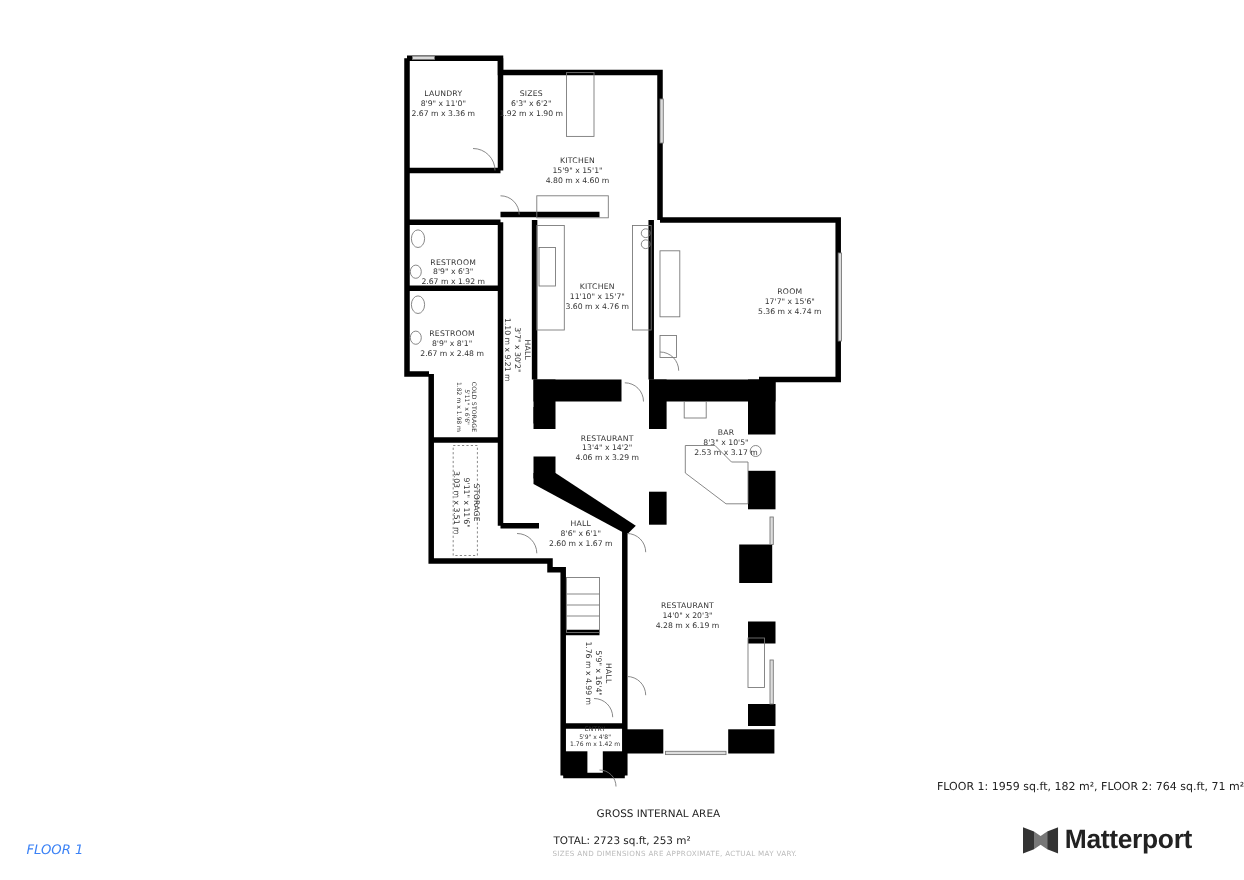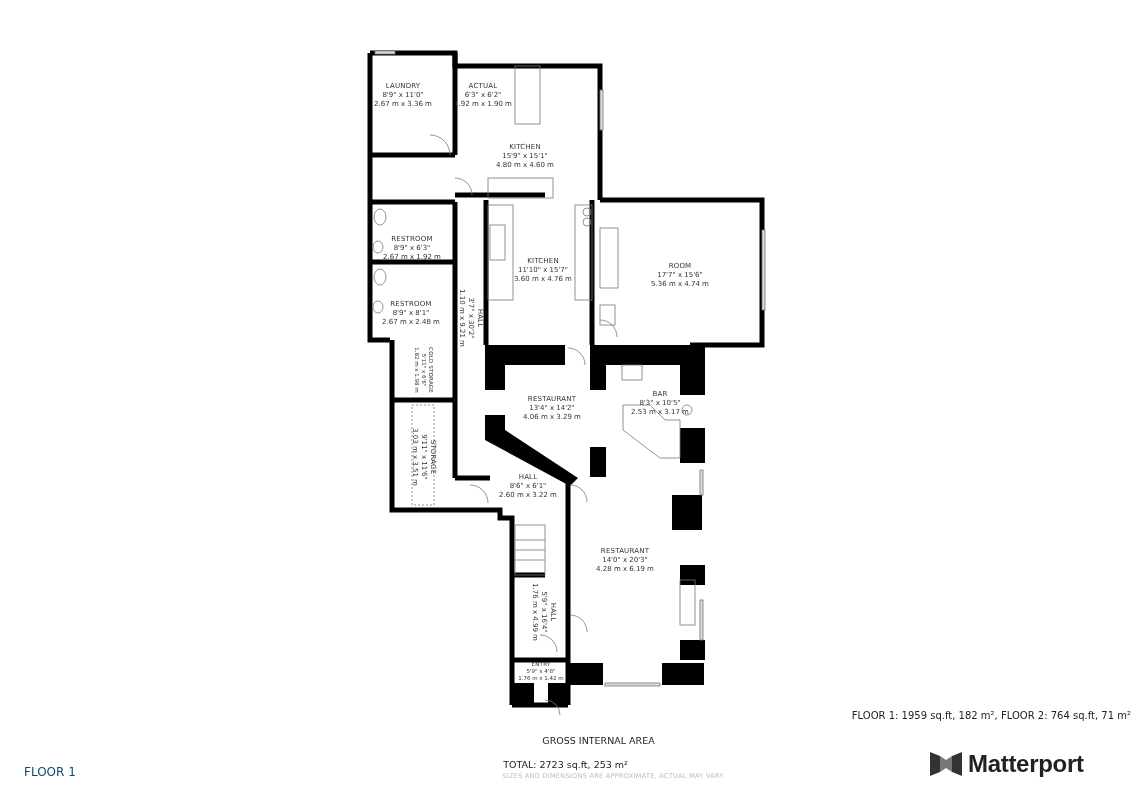--- a/index.html
+++ b/index.html
@@ -8,21 +8,21 @@
   .lbl { position:absolute; text-align:center; color:#333; font-size:7px; line-height:9px; white-space:nowrap; transform:translate(-50%,-50%); }
   .lbl .nm { display:block; letter-spacing:0.2px; }
   .lbl .d { display:block; }
   .lbl.small { font-size:5.5px; line-height:7px; }
   .lbl.rot { transform:translate(-50%,-50%) rotate(90deg); }
   .footer { position:absolute; left:0; width:1131px; text-align:center; color:#222; }
   .f1 { top:735px; font-size:9.5px;padding-left:33px; }
   .f2 { top:710px; font-size:10px;text-align:right; }
   .f3 { top:759px; font-size:9.5px;text-align:center; }
   .f4 { top:772px; font-size:6.5px; color:#bbb; letter-spacing:0.3px;margin-left:48px; }
-  .floor-label { position:absolute; left:24px; top:765px; font-size:12px; color:#0c4a6e; }
+  .floor-label { position:absolute; left:24px; top:765px; font-size:12px; color:#3b82f6;font-style:italic; }
   .brand { position:absolute; left:930px; top:750px; display:flex; align-items:center; gap:6px; }
   .brand-text { font-size:24px; font-weight:bold; color:#222; font-family:"Liberation Sans", sans-serif; letter-spacing:-0.3px; }
 </style>
 </head>
 <body>
 
 <svg id="plan" viewBox="0 0 1131 800" xmlns="http://www.w3.org/2000/svg">
   <g fill="none" stroke="#000" stroke-width="5" stroke-linejoin="miter">
 
     <polyline points="370,53 455,53 455,66 600,66 600,200"></polyline>
@@ -115,21 +115,21 @@
     <rect x="490" y="225" width="15" height="35"></rect>
   </g>
 </svg>
 
 <div class="lbl" style="left:403px;top:95px">
   <span class="nm">LAUNDRY</span>
   <span class="d">8'9" x 11'0"</span>
   <span class="d">2.67 m x 3.36 m</span>
 </div>
 <div class="lbl" style="left:483px;top:95px">
-  <span class="nm">ACTUAL</span>
+  <span class="nm">SIZES</span>
   <span class="d">6'3" x 6'2"</span>
   <span class="d">1.92 m x 1.90 m</span>
 </div>
 <div class="lbl" style="left:525px;top:156px">
   <span class="nm">KITCHEN</span>
   <span class="d">15'9" x 15'1"</span>
   <span class="d">4.80 m x 4.60 m</span>
 </div>
 <div class="lbl" style="left:412px;top:248px">
   <span class="nm">RESTROOM</span>
@@ -144,21 +144,21 @@
 <div class="lbl rot" style="left:470px;top:318px">
   <span class="nm">HALL</span>
   <span class="d">3'7" x 30'2"</span>
   <span class="d">1.10 m x 9.21 m</span>
 </div>
 <div class="lbl" style="left:543px;top:270px">
   <span class="nm">KITCHEN</span>
   <span class="d">11'10" x 15'7"</span>
   <span class="d">3.60 m x 4.76 m</span>
 </div>
-<div class="lbl" style="left:680px;top:275px">
+<div class="lbl" style="left:718px;top:275px">
   <span class="nm">ROOM</span>
   <span class="d">17'7" x 15'6"</span>
   <span class="d">5.36 m x 4.74 m</span>
 </div>
 <div class="lbl rot small" style="left:423px;top:370px">
   <span class="nm">COLD STORAGE</span>
   <span class="d">5'11" x 6'6"</span>
   <span class="d">1.82 m x 1.98 m</span>
 </div>
 <div class="lbl rot" style="left:423px;top:457px">
@@ -172,21 +172,21 @@
   <span class="d">4.06 m x 3.29 m</span>
 </div>
 <div class="lbl" style="left:660px;top:403px">
   <span class="nm">BAR</span>
   <span class="d">8'3" x 10'5"</span>
   <span class="d">2.53 m x 3.17 m</span>
 </div>
 <div class="lbl" style="left:528px;top:486px">
   <span class="nm">HALL</span>
   <span class="d">8'6" x 6'1"</span>
-  <span class="d">2.60 m x 3.22 m</span>
+  <span class="d">2.60 m x 1.67 m</span>
 </div>
 <div class="lbl" style="left:625px;top:560px">
   <span class="nm">RESTAURANT</span>
   <span class="d">14'0" x 20'3"</span>
   <span class="d">4.28 m x 6.19 m</span>
 </div>
 <div class="lbl rot" style="left:543px;top:612px">
   <span class="nm">HALL</span>
   <span class="d">5'9" x 16'4"</span>
   <span class="d">1.76 m x 4.99 m</span>

